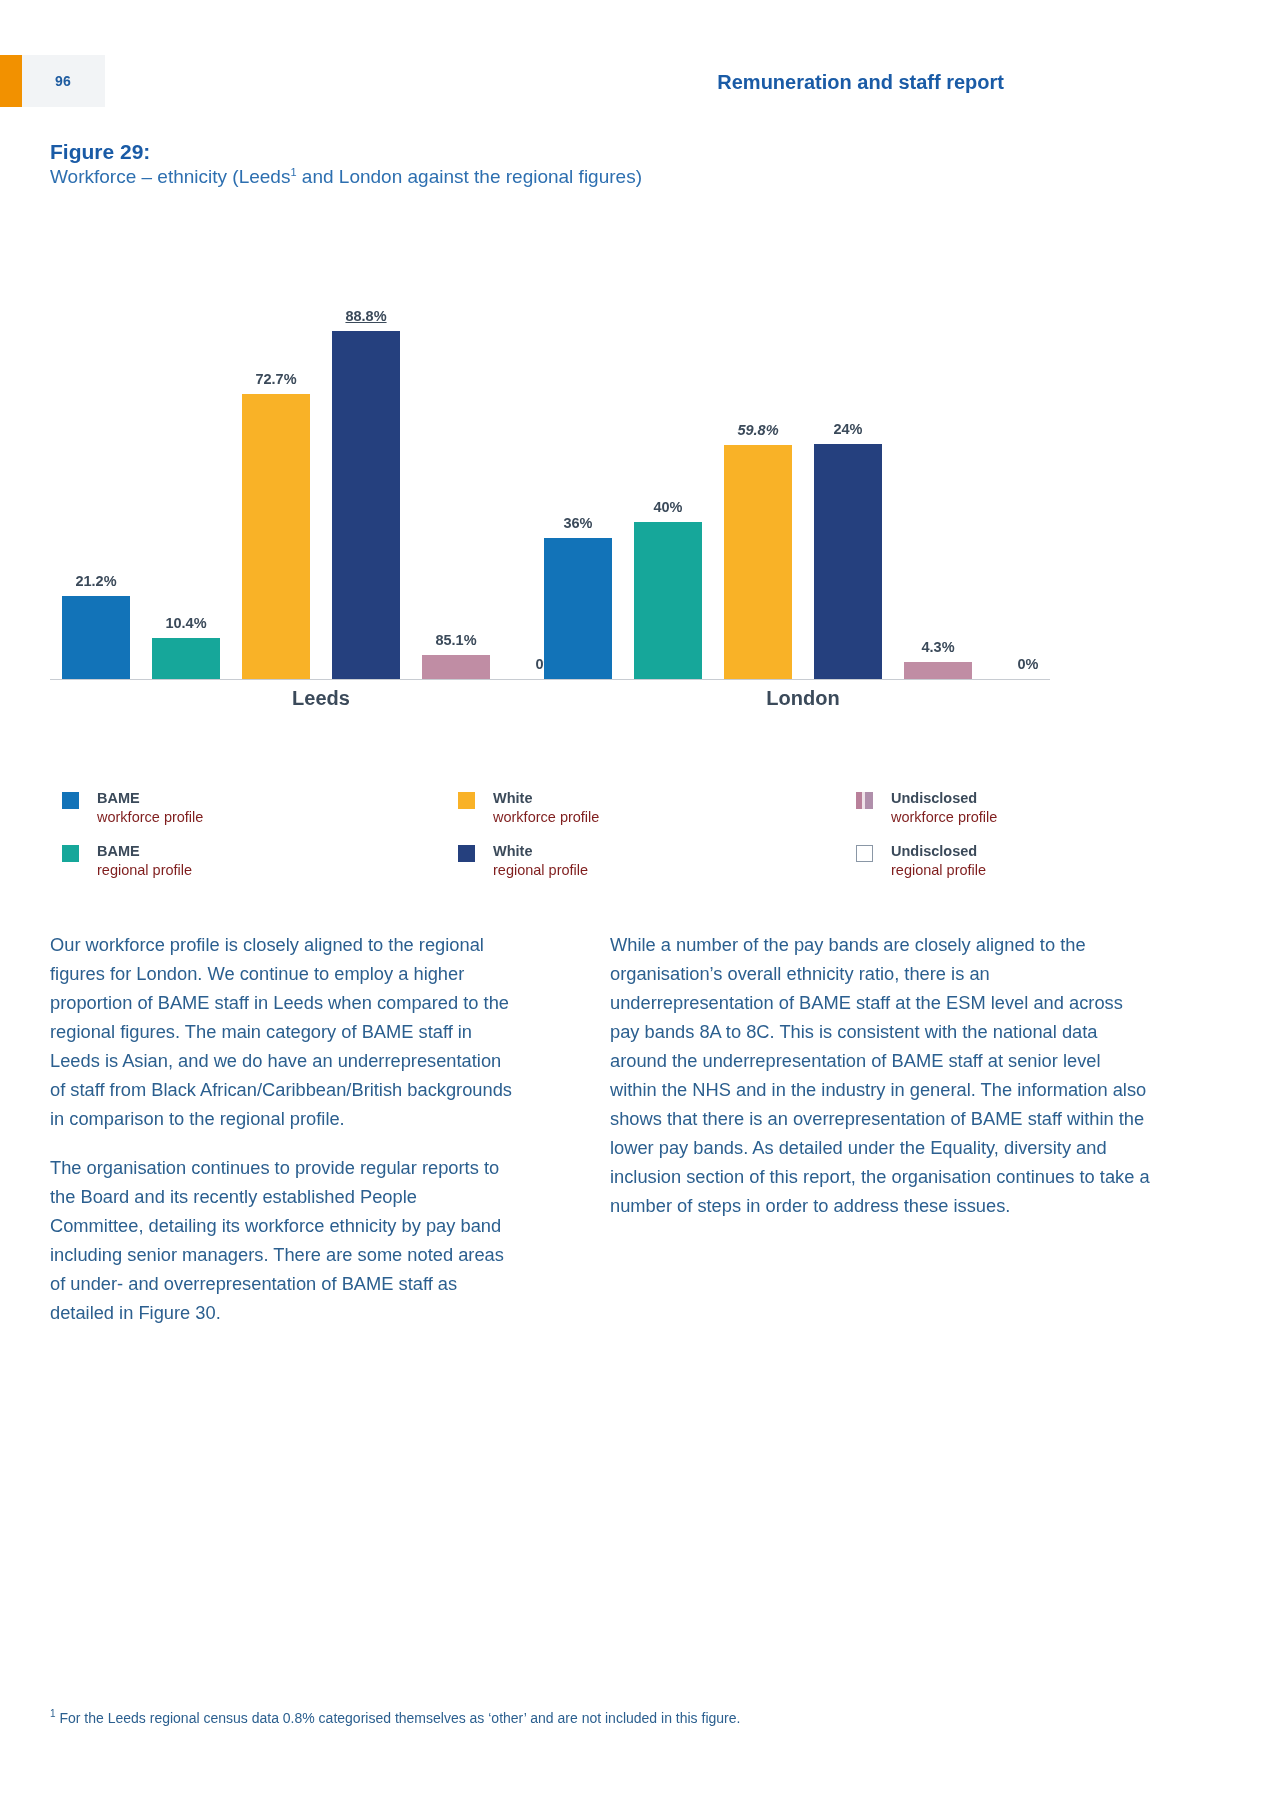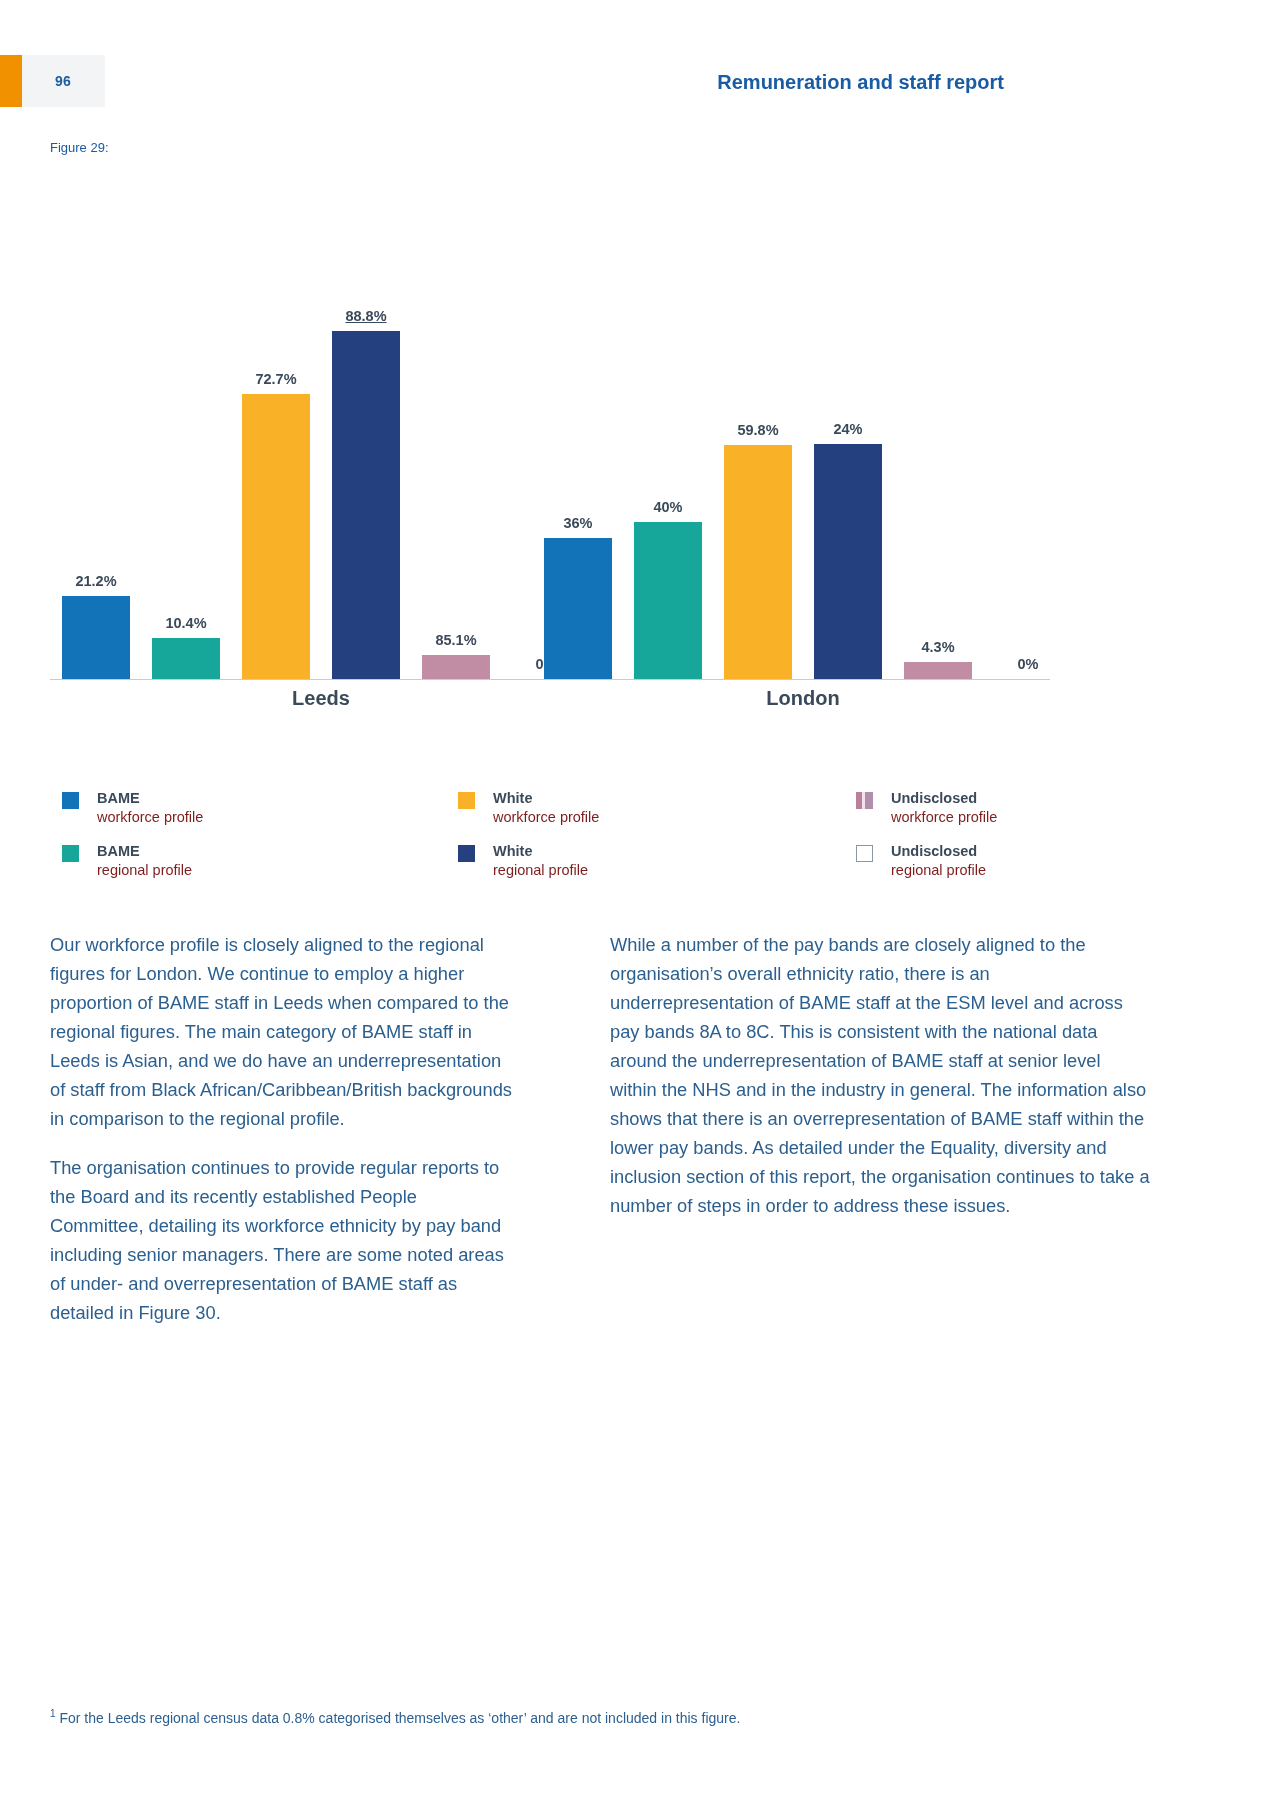--- a/index.html
+++ b/index.html
@@ -61,22 +61,22 @@
     font-weight: bold;
     color: #1a5ba6;
     white-space: nowrap;
   }
 
   
   .fig-label {
     position: absolute;
     left: 50px;
     top: 140px;
-    font-size: 13px;
-    font-weight: normal;
+    font-size: 21px;
+    font-weight: bold;
     color: #1a5ba6;
   }
   .fig-subtitle {
     position: absolute;
     left: 50px;
     top: 166px;
     font-size: 19px;
     color: #2d6fb0;
     white-space: nowrap;
   }
@@ -211,20 +211,23 @@
 <div class="page">
 
   <div class="header">
     <div class="page-tab-orange"></div>
     <div class="page-tab-grey"></div>
     <div class="page-number">96</div>
     <div class="header-title">Remuneration and staff report</div>
   </div>
 
   <div class="fig-label">Figure 29:</div>
+  <div class="fig-subtitle">
+    <span>Workforce – ethnicity (Leeds</span><sup>1</sup><span> and London against the regional figures)</span>
+  </div>
 
   <div class="chart">
     <div class="plot">
       <div class="axis-line"></div>
       <div id="bars-layer">
           <div class="bar" style="left: 12px; width: 68px; height: 83.104px; background: rgb(18, 115, 184);"></div>
           <div class="bar-value" style="left: 0px; width: 92px; top: 347.896px;">21.2%</div>
           <div class="bar" style="left: 102px; width: 68px; height: 40.768px; background: rgb(22, 167, 154);"></div>
           <div class="bar-value" style="left: 90px; width: 92px; top: 390.232px;">10.4%</div>
           <div class="bar" style="left: 192px; width: 68px; height: 284.984px; background: rgb(249, 178, 39);"></div>
@@ -232,21 +235,21 @@
           <div class="bar" style="left: 282px; width: 68px; height: 348.096px; background: rgb(37, 64, 126);"></div>
           <div class="bar-value" style="left: 270px; width: 92px; top: 82.904px; text-decoration: underline;">88.8%</div>
           <div class="bar" style="left: 372px; width: 68px; height: 23.912px; background: rgb(192, 141, 164);"></div>
           <div class="bar-value" style="left: 360px; width: 92px; top: 407.088px;">85.1%</div>
           <div class="bar-value" style="left: 450px; width: 92px; top: 431px;">0%</div>
           <div class="bar" style="left: 494px; width: 68px; height: 141.12px; background: rgb(18, 115, 184);"></div>
           <div class="bar-value" style="left: 482px; width: 92px; top: 289.88px;">36%</div>
           <div class="bar" style="left: 584px; width: 68px; height: 156.8px; background: rgb(22, 167, 154);"></div>
           <div class="bar-value" style="left: 572px; width: 92px; top: 274.2px;">40%</div>
           <div class="bar" style="left: 674px; width: 68px; height: 234.416px; background: rgb(249, 178, 39);"></div>
-          <div class="bar-value" style="left: 662px; width: 92px; top: 196.584px;">59.8%</div>
+          <div class="bar-value" style="left: 662px; width: 92px; top: 196.584px; font-style: italic;">59.8%</div>
           <div class="bar" style="left: 764px; width: 68px; height: 235.2px; background: rgb(37, 64, 126);"></div>
           <div class="bar-value" style="left: 752px; width: 92px; top: 195.8px;">24%</div>
           <div class="bar" style="left: 854px; width: 68px; height: 16.856px; background: rgb(192, 141, 164);"></div>
           <div class="bar-value" style="left: 842px; width: 92px; top: 414.144px;">4.3%</div>
           <div class="bar-value" style="left: 932px; width: 92px; top: 431px;">0%</div>
         </div>
     </div>
     <div id="groups-layer">
         <div class="group-label" style="left: 12px; width: 518px;">Leeds</div>
         <div class="group-label" style="left: 494px; width: 518px;">London</div>

